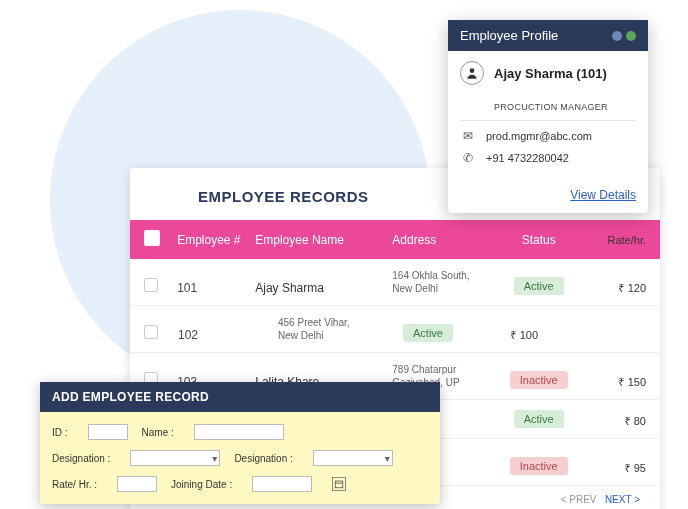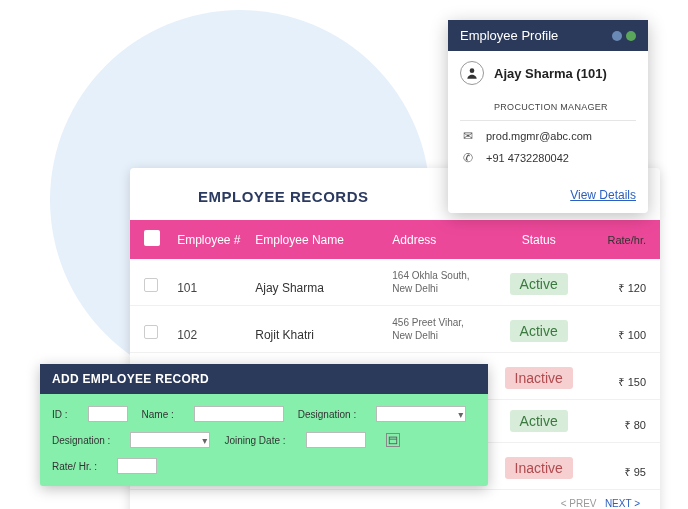--- a/index.html
+++ b/index.html
@@ -20,21 +20,21 @@
 .col-name { width: 120px; }
 .col-addr { width: 110px; margin-left: 20px; }
 .col-status { width: 80px; text-align: center; }
 .col-rate { width: 70px; text-align: right; }
 .chk { width: 16px; height: 16px; background: #fff; border-radius: 2px; display: inline-block; }
 .chk-empty { width: 14px; height: 14px; border: 1px solid #ccc; border-radius: 2px; display: inline-block; background: #fff; }
 
 .row { display: flex; align-items: flex-end; padding: 10px 14px; border-bottom: 1px solid #f0f0f0; font-size: 12px; color: #333; }
 .row .col-num { color: #444; }
 .row .col-addr { font-size: 10px; color: #666; line-height: 1.3; }
-.badge { display: inline-block; padding: 3px 10px; border-radius: 3px; font-size: 14px; }
+.badge { display: inline-block; padding: 3px 10px; border-radius: 3px; font-size: 11px; }
 .badge-active { background: #d7ecd9; color: #3a7a3e; }
 .badge-inactive { background: #f6cfd0; color: #b04a4e; }
 .col-rate { font-size: 11px; color: #333; }
 
 .pager { text-align: right; padding: 8px 20px 12px; font-size: 10px; color: #999; }
 .pager .next { color: #2b5fc0; font-weight: normal; }
 
 
 .profile { position: absolute; top: 20px; right: 40px; width: 200px; background: #fff; border-radius: 4px; box-shadow: 0 4px 18px rgba(0,0,0,0.25); z-index: 5; }
 .profile-header { background: #2b3a5a; color: #fff; padding: 8px 12px; font-size: 13px; display: flex; align-items: center; justify-content: space-between; }
@@ -47,21 +47,21 @@
 .avatar-icon { width: 24px; height: 24px; border: 1px solid #999; border-radius: 50%; display: flex; align-items: center; justify-content: center; font-size: 14px; }
 .profile-name { font-weight: bold; font-size: 13px; color: #222; }
 .profile-role { font-size: 9px; color: #444; margin-left: 34px; margin-bottom: 8px; letter-spacing: 0.3px; }
 .profile-line { display: flex; align-items: center; gap: 10px; font-size: 11px; color: #333; padding: 4px 0; }
 .pl-icon { width: 16px; text-align: center; color: #555; font-size: 12px; display: inline-flex; align-items: center; justify-content: center; }
 .profile-footer { text-align: right; padding: 6px 12px 10px; }
 .view-details { color: #2b5fc0; font-size: 12px; text-decoration: underline; cursor: pointer; }
 .divider { height: 1px; background: #e5e5e5; margin: 4px 0; }
 
 
-.add-form { position: absolute; left: 40px; top: 364px; width: 448px; background: #86efac; border-radius: 3px; box-shadow: 0 3px 14px rgba(0,0,0,0.25); z-index: 6; }
+.add-form { position: absolute; left: 40px; top: 382px; width: 400px; background: #fef9c3; border-radius: 3px; box-shadow: 0 3px 14px rgba(0,0,0,0.25); z-index: 6; }
 .add-header { background: #2b3a5a; color: #fff; padding: 8px 12px; font-size: 12px; font-weight: bold; letter-spacing: 0.3px; }
 .add-body { padding: 12px; display: flex; flex-wrap: wrap; gap: 10px 14px; }
 .field { display: flex; align-items: center; gap: 20px; font-size: 10px; color: #333; }
 .field input, .field .sel { border: 1px solid #bbb; height: 16px; font-size: 10px; padding: 0 2px; }
 .sel { display: inline-flex; align-items: center; justify-content: flex-end; padding-right: 2px; background: #fff; color: #666; }
 .cal-icon { width: 14px; height: 14px; border: 1px solid #888; display: inline-flex; align-items: center; justify-content: center; font-size: 8px; color: #555; }
 </style>
 </head>
 <body>
 
@@ -123,21 +123,20 @@
     <div class="col-num">101</div>
     <div class="col-name">Ajay Sharma</div>
     <div class="col-addr"><span>164 Okhla South,</span><br><span>New Delhi</span></div>
     <div class="col-status"><span class="badge badge-active">Active</span></div>
     <div class="col-rate">₹ 120</div>
   </div>
 
   <div class="row">
     <div class="col-check"><span class="chk-empty"></span></div>
     <div class="col-num">102</div>
-    <div class="col-name">Rojit Khatri</div>
     <div class="col-addr"><span>456 Preet Vihar,</span><br><span>New Delhi</span></div>
     <div class="col-status"><span class="badge badge-active">Active</span></div>
     <div class="col-rate">₹ 100</div>
   </div>
 
   <div class="row">
     <div class="col-check"><span class="chk-empty"></span></div>
     <div class="col-num">103</div>
     <div class="col-name">Lalita Khare</div>
     <div class="col-addr"><span>789 Chatarpur</span><br><span>Gaziyabad, UP</span></div>
@@ -180,29 +179,29 @@
       <span>Name :</span>
       <input style="width: 90px;">
     </div>
     <div class="field">
       <span>Designation :</span>
       <span class="sel" style="width:90px">▾</span>
     </div>
     <div class="field">
       <span>Designation :</span>
       <span class="sel" style="width:80px">▾</span>
+    </div>
+    <div class="field">
+      <span>Rate/ Hr. :</span>
+      <input style="width: 40px;">
     </div>
     <div class="field">
       <span>Joining Date :</span>
       <input style="width: 60px;">
       <span class="cal-icon">
         <svg width="10" height="10" viewBox="0 0 24 24" fill="none" stroke="#555" stroke-width="2">
             <rect x="3" y="5" width="18" height="16"></rect>
             <line x1="3" y1="10" x2="21" y2="10"></line>
           </svg>
       </span>
     </div>
-    <div class="field">
-      <span>Rate/ Hr. :</span>
-      <input style="width: 40px;">
-    </div>
   </div>
 </div>
 
 </body></html>

